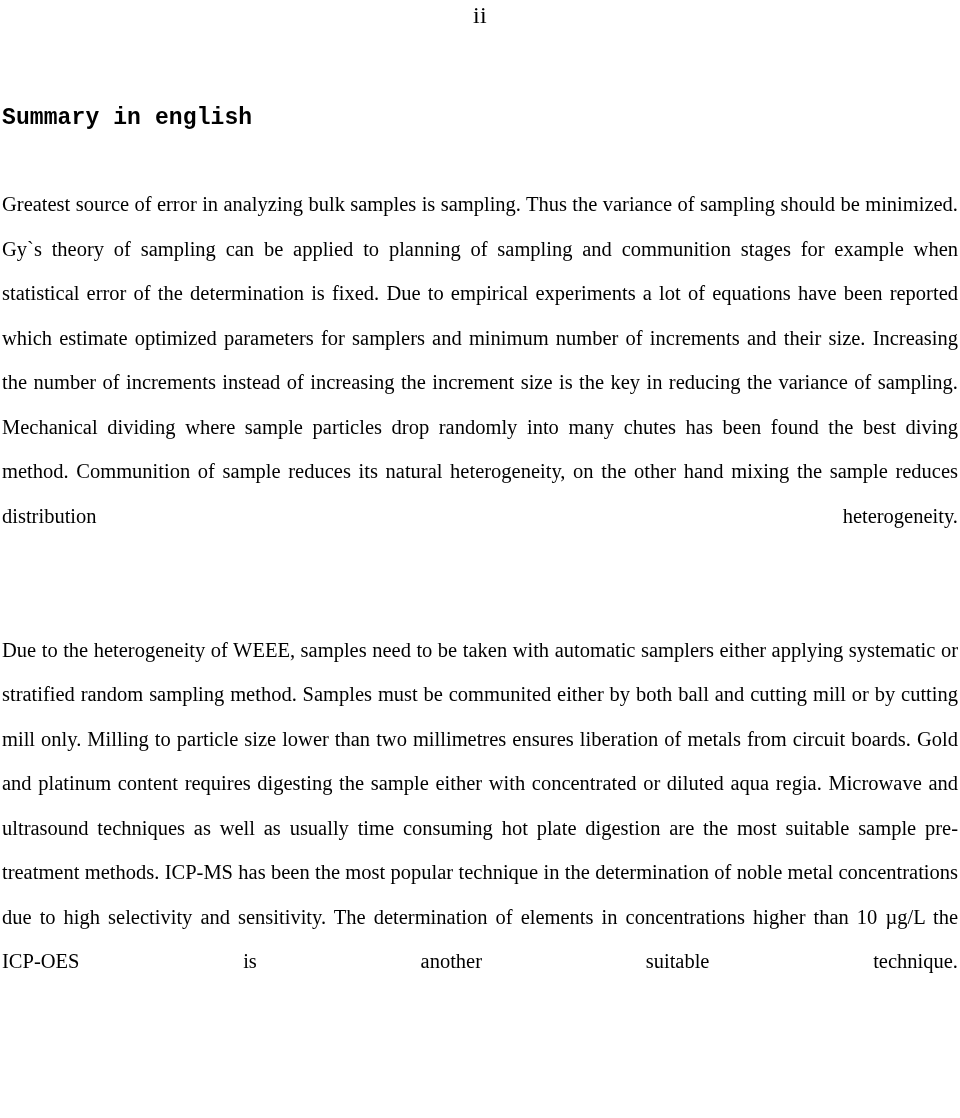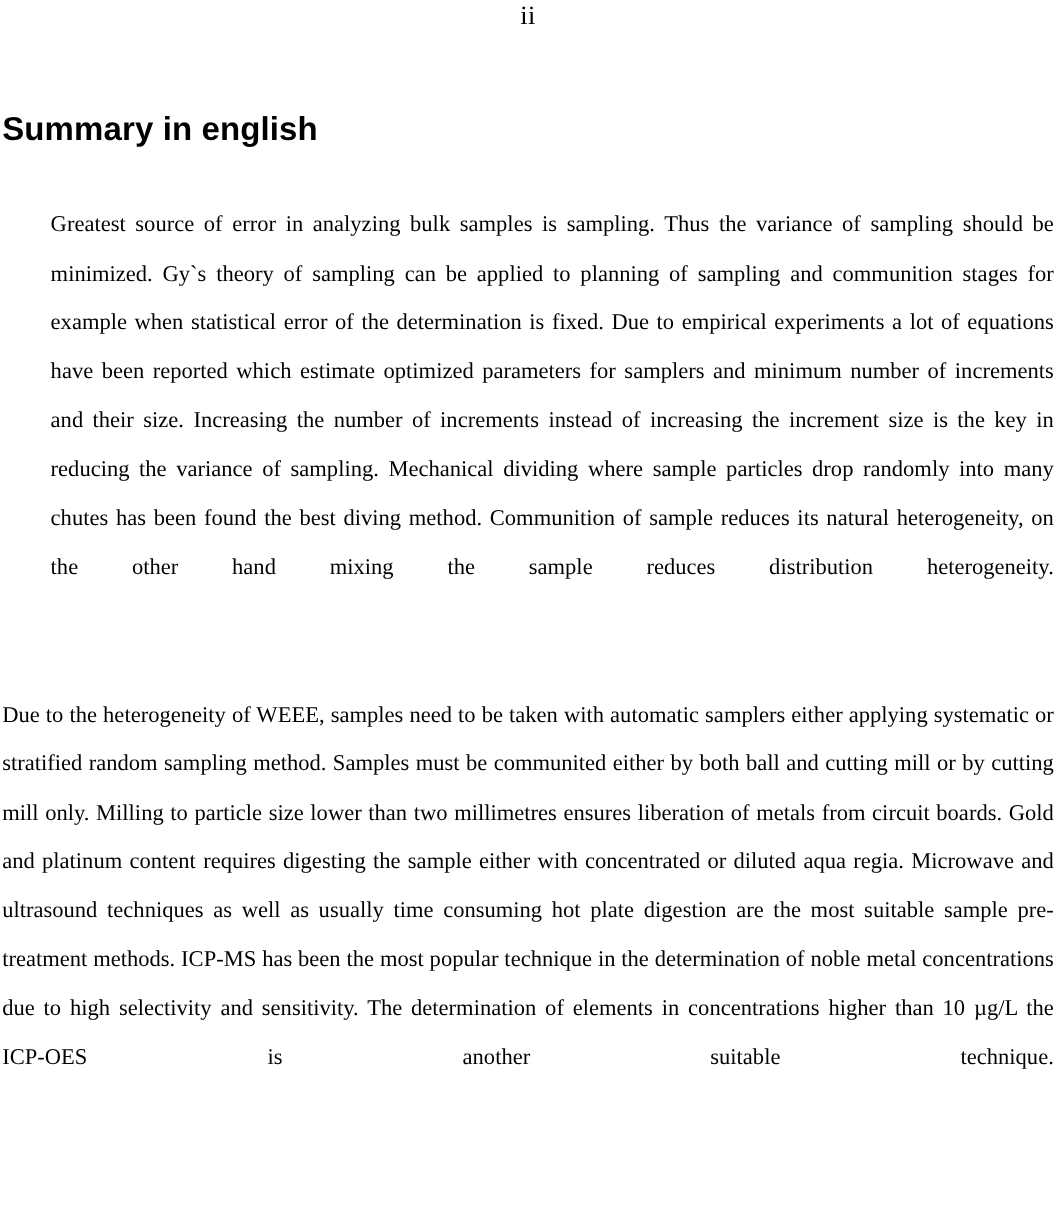--- a/index.html
+++ b/index.html
@@ -43,40 +43,40 @@
   .content {
     position: absolute;
     left: 2px;
     top: 98px;
     width: 956px;
   }
 
   h1.section-title {
     margin: 0;
     padding: 0;
-    font-size: 30px;
+    font-size: 23px;
     line-height: 40px;
     font-weight: bold;
     letter-spacing: 0.1px;
-    font-family: Liberation Sans, sans-serif;
+    font-family: Liberation Mono, monospace;
   }
 
   .body-para {
     margin: 0;
     padding: 0;
     font-size: 20.5px;
     line-height: 44.5px;
     text-align: justify;
     text-justify: inter-word;
     word-spacing: 0.2px;
     hyphens: none;
     -webkit-hyphens: none;
   }
 
-  .para-gap-1 { margin-top: 44px; margin-left: 44px; }
+  .para-gap-1 { margin-top: 44px; }
   .para-gap-2 { margin-top: 45px; }
 
   
   .body-para::after {
     content: "";
     display: inline-block;
     width: 100%;
   }
 </style>
 </head>

